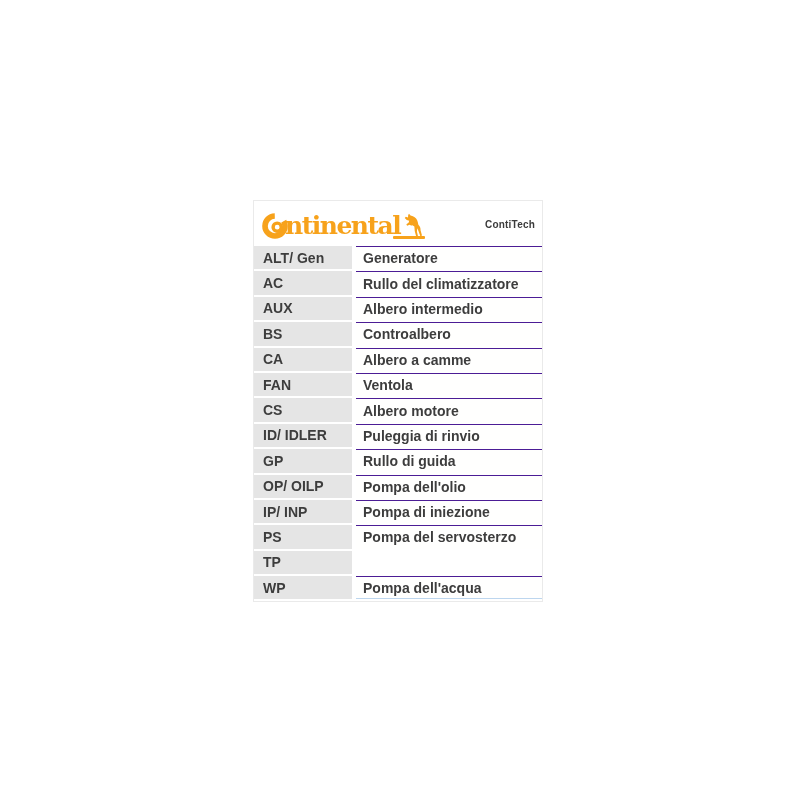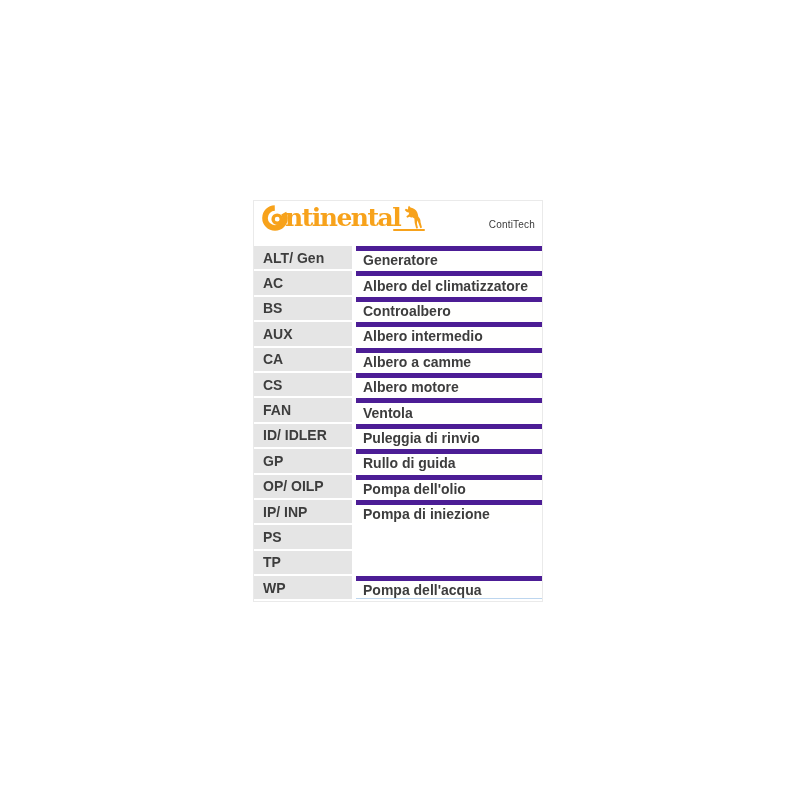--- a/index.html
+++ b/index.html
@@ -20,21 +20,21 @@
     left: 253px;
     top: 200px;
     width: 290px;
     box-sizing: border-box;
     border: 1px solid #eaeaea;
     background: #ffffff;
   }
   .header {
     height: 45px;
     display: flex;
-    align-items: flex-start;
+    align-items: center;
     justify-content: space-between;
     padding: 0 5px 0 8px;
     background: #ffffff;
   }
   .logo {
     display: flex;
     align-items: flex-end;
     height: 30px;
   }
   .co-mark {
@@ -61,21 +61,21 @@
     position: absolute;
     bottom: -1px;
     left: -11px;
     width: 32px;
     height: 2.5px;
     background: #f7a21b;
     border-radius: 1px;
   }
   .contitech {
     font-size: 10px;
-    font-weight: normal;
+    font-weight: bold;
     color: #3b3b3b;
     letter-spacing: 0.2px;
     padding-right: 2px;
     align-self: center;
     margin-top: 2px;
   }
   .rows {
     padding-bottom: 0px;
   }
   .row {
@@ -95,21 +95,21 @@
   .abbr {
     width: 98px;
     background: #e5e5e5;
     padding-left: 9px;
   }
   .desc {
     flex: 1;
     margin-left: 4px;
     padding-left: 7px;
     background: #fffffe;
-    border-top: 5px solid #4c1d95;
+    border-top: 1px solid #4c1d95;
   }
   .row:last-child .desc {
     border-bottom: 1px solid #bdd6ee;
   }
 </style>
 </head>
 <body>
 
 <div class="canvas">
   <div class="legend-table">
@@ -138,60 +138,61 @@
       <span class="contitech">ContiTech</span>
     </div>
 
     <div class="rows">
       <div class="row">
         <div class="cell abbr">ALT/ Gen</div>
         <div class="cell desc">Generatore</div>
       </div>
       <div class="row">
         <div class="cell abbr">AC</div>
-        <div class="cell desc">Albero del climatizzatore</div>
+        <div class="cell desc">Rullo del climatizzatore</div>
+      </div>
+      <div class="row">
+        <div class="cell abbr">AUX</div>
+        <div class="cell desc">Albero intermedio</div>
       </div>
       <div class="row">
         <div class="cell abbr">BS</div>
         <div class="cell desc">Controalbero</div>
       </div>
       <div class="row">
-        <div class="cell abbr">AUX</div>
-        <div class="cell desc">Albero intermedio</div>
-      </div>
-      <div class="row">
         <div class="cell abbr">CA</div>
         <div class="cell desc">Albero a camme</div>
       </div>
       <div class="row">
+        <div class="cell abbr">FAN</div>
+        <div class="cell desc">Ventola</div>
+      </div>
+      <div class="row">
         <div class="cell abbr">CS</div>
         <div class="cell desc">Albero motore</div>
       </div>
       <div class="row">
-        <div class="cell abbr">FAN</div>
-        <div class="cell desc">Ventola</div>
-      </div>
-      <div class="row">
         <div class="cell abbr">ID/ IDLER</div>
         <div class="cell desc">Puleggia di rinvio</div>
       </div>
       <div class="row">
         <div class="cell abbr">GP</div>
         <div class="cell desc">Rullo di guida</div>
       </div>
       <div class="row">
         <div class="cell abbr">OP/ OILP</div>
         <div class="cell desc">Pompa dell'olio</div>
       </div>
       <div class="row">
         <div class="cell abbr">IP/ INP</div>
         <div class="cell desc">Pompa di iniezione</div>
       </div>
       <div class="row">
         <div class="cell abbr">PS</div>
+        <div class="cell desc">Pompa del servosterzo</div>
       </div>
       <div class="row">
         <div class="cell abbr">TP</div>
       </div>
       <div class="row">
         <div class="cell abbr">WP</div>
         <div class="cell desc">Pompa dell'acqua</div>
       </div>
     </div>
 

